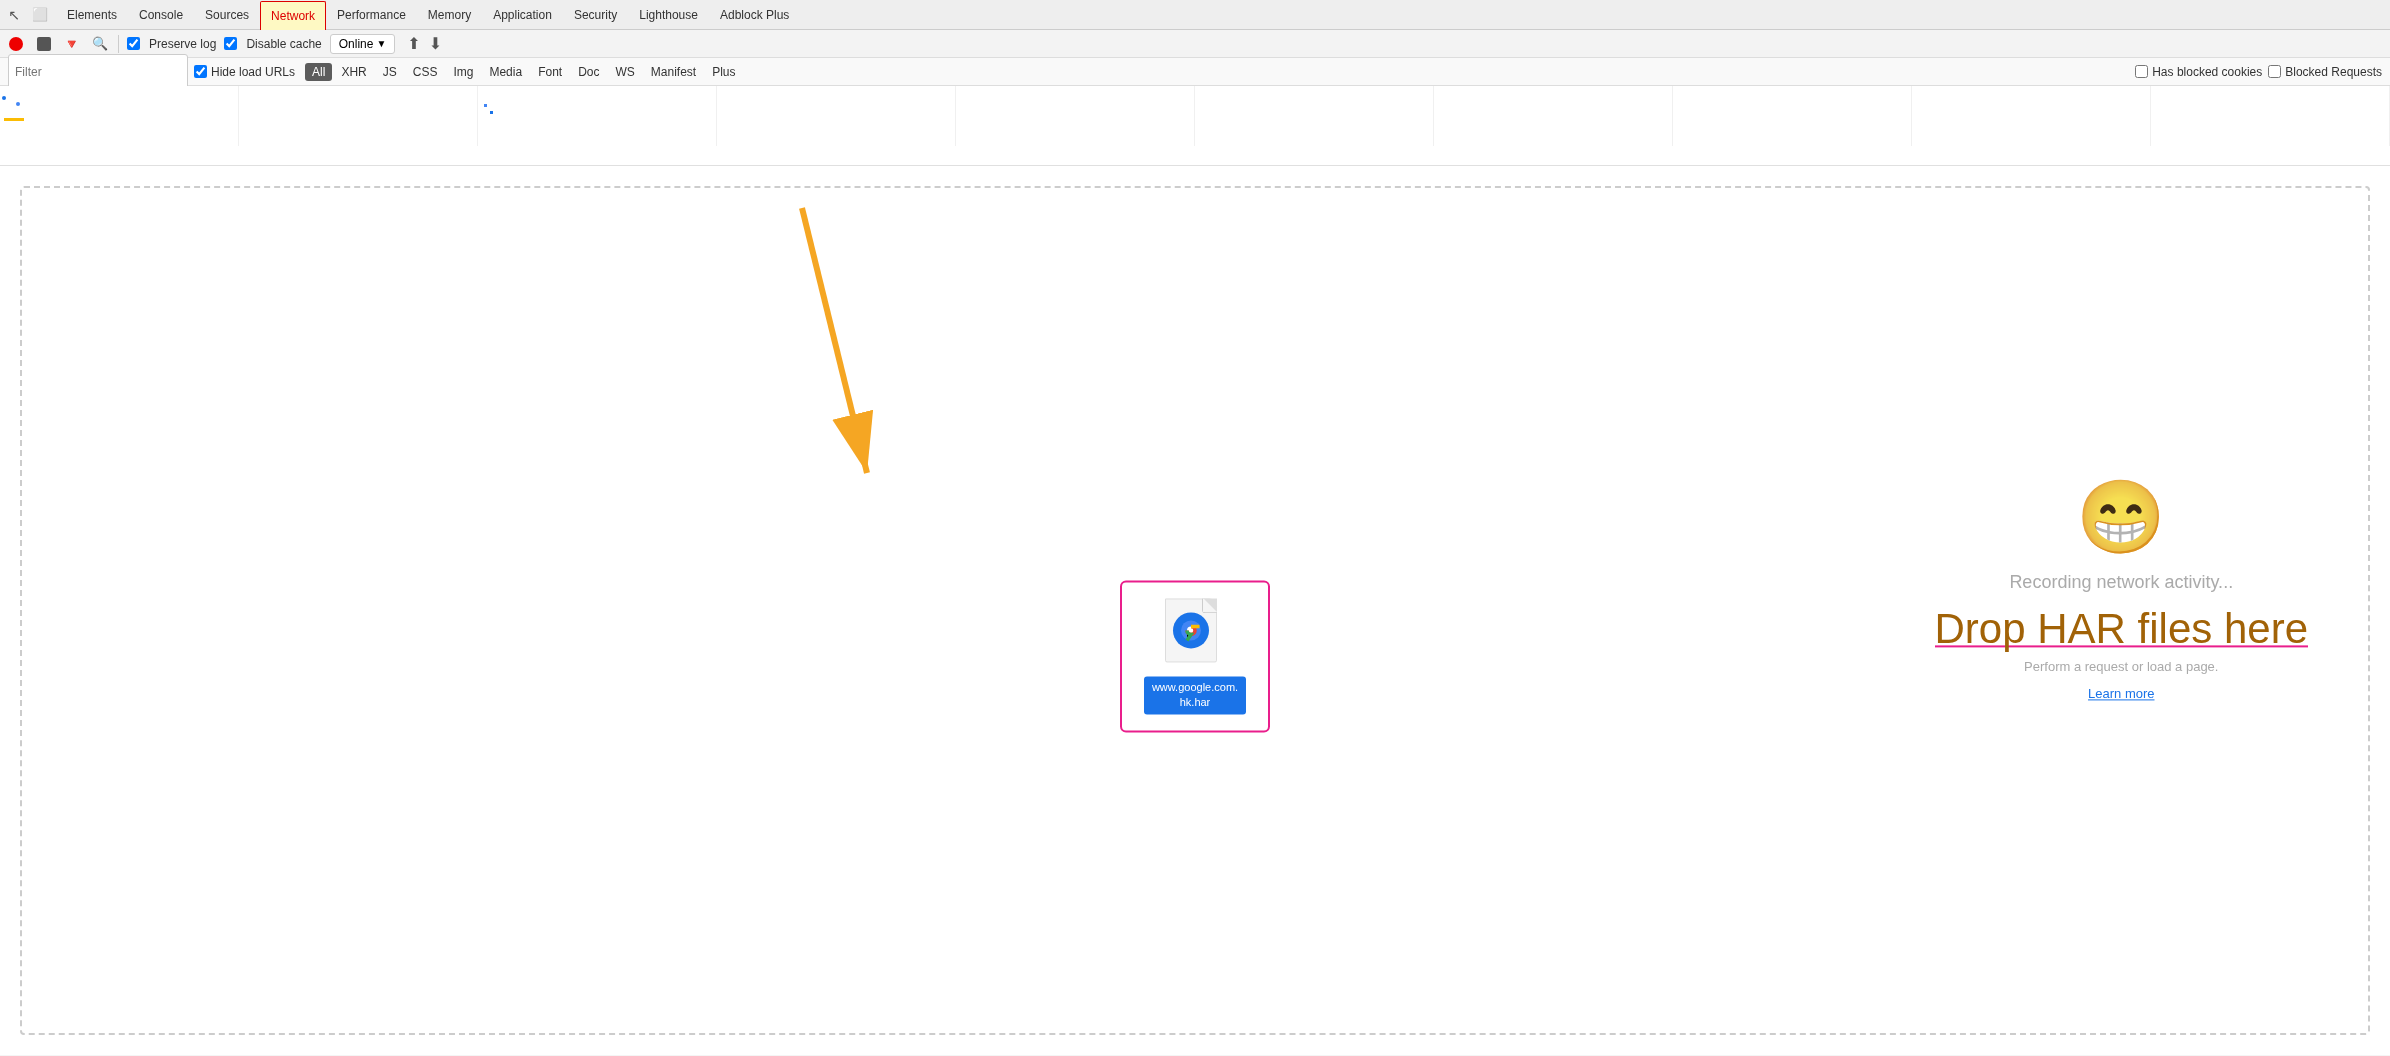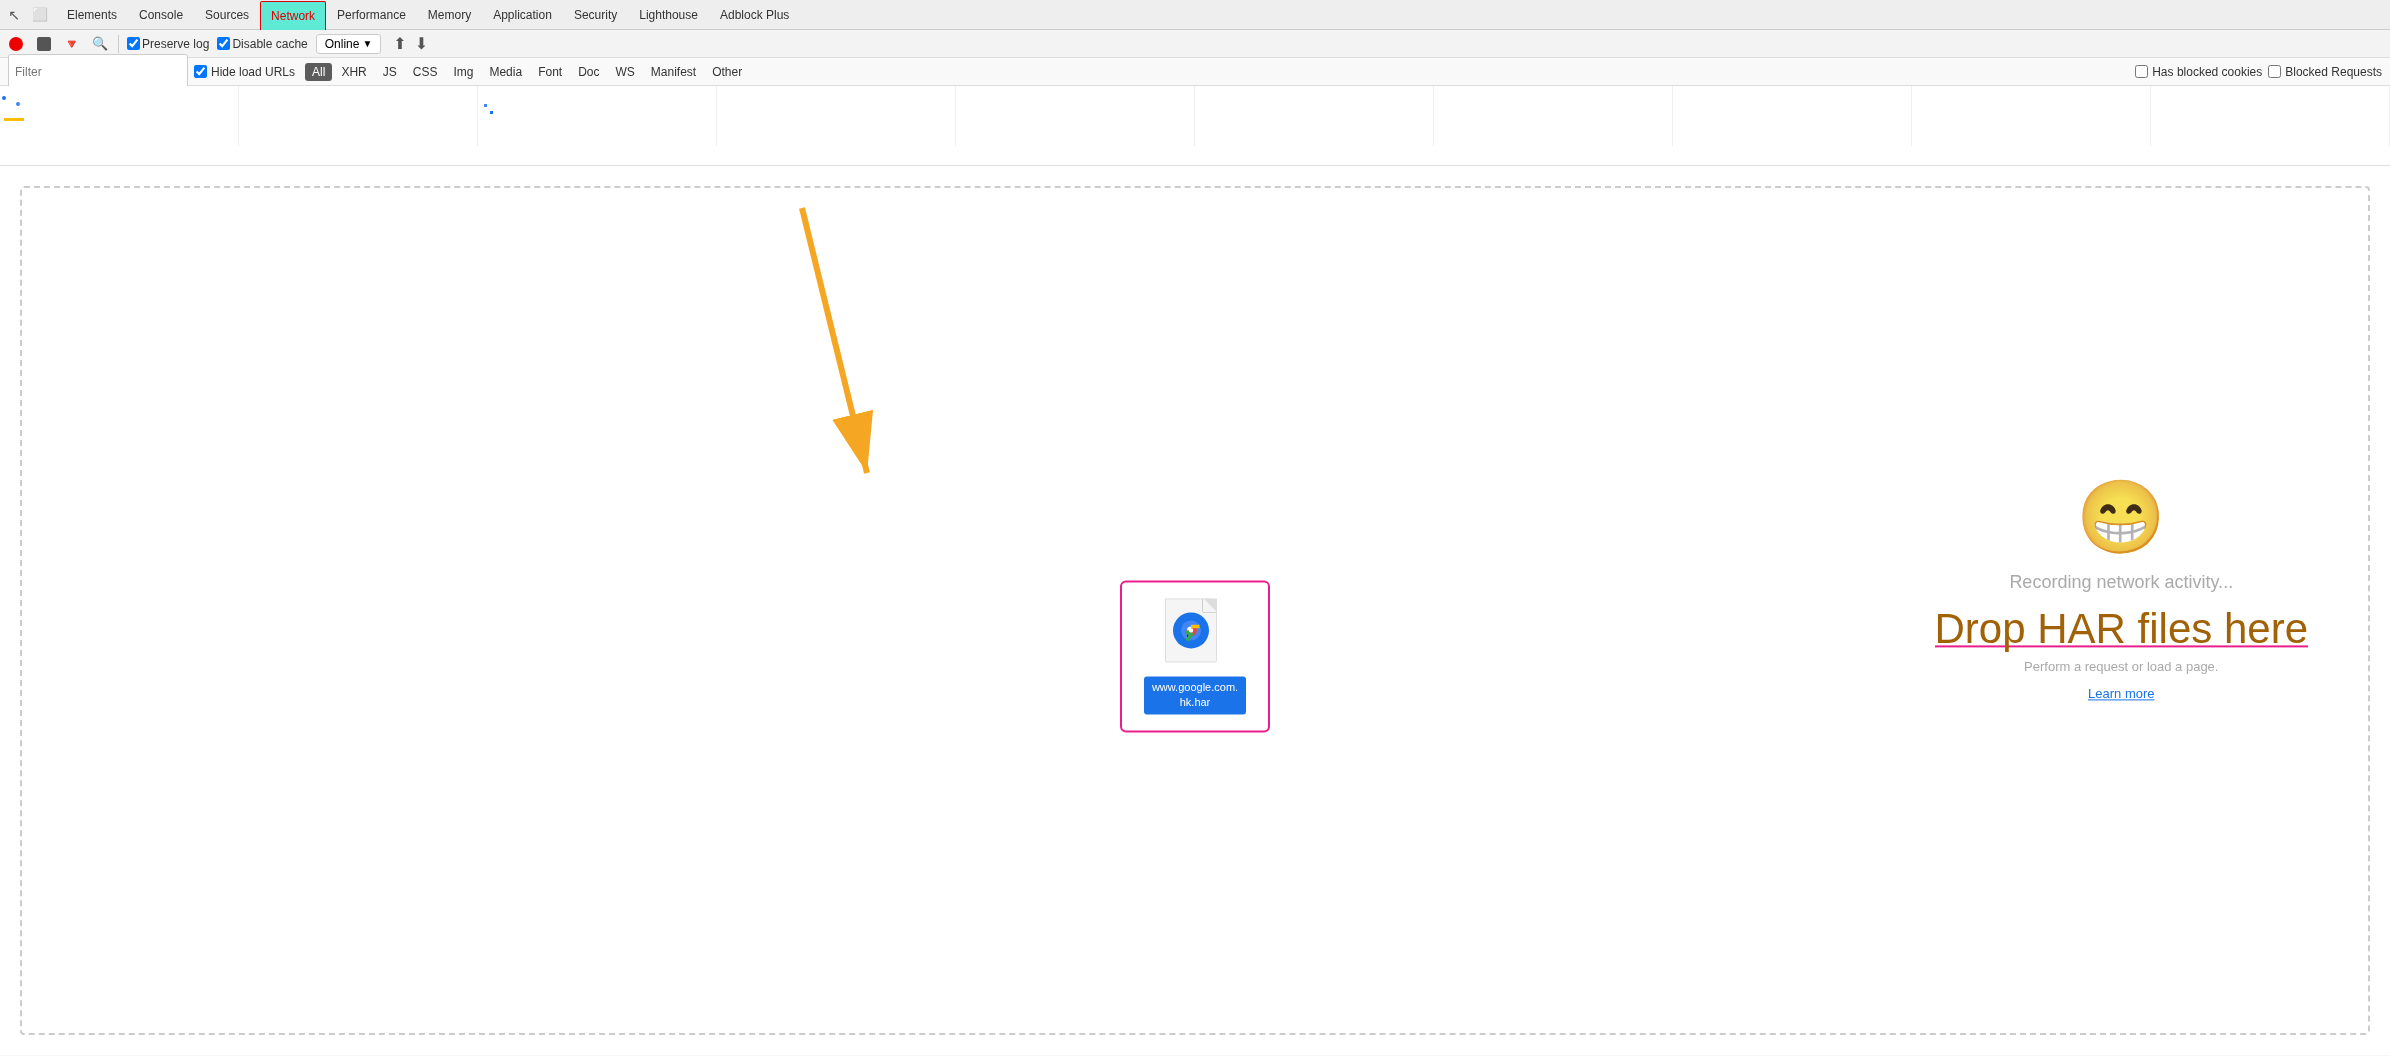--- a/index.html
+++ b/index.html
@@ -19,21 +19,21 @@
       font-size: 12px;
       color: #333;
       cursor: pointer;
       white-space: nowrap;
       height: 100%;
       display: flex;
       align-items: center;
       border: 1px solid transparent;
     }
     .devtools-tabs .tab-item.active {
-      background: #5eead4;
+      background: #fef9c3;
       border: 1px solid #d00;
       border-bottom: none;
       border-radius: 2px 2px 0 0;
       color: #d00;
       margin-bottom: -1px;
       z-index: 1;
     }
     .devtools-tabs .tab-actions {
       display: flex;
       align-items: center;
@@ -60,21 +60,21 @@
     .toolbar .icon-btn {
       width: 20px; height: 20px;
       display: flex; align-items: center; justify-content: center;
       cursor: pointer; border-radius: 3px;
       font-size: 12px; color: #555;
     }
     .toolbar .icon-btn.red { color: #e00; }
     .toolbar .icon-btn.disabled { color: #aaa; }
     .toolbar .separator { width: 1px; height: 18px; background: #ccc; }
     .toolbar .checkbox-label {
-      display: flex; align-items: center; gap: 2px; font-size: 12px; color: #333; cursor: pointer;
+      display: flex; align-items: center; gap: 9px; font-size: 12px; color: #333; cursor: pointer;
     }
     .toolbar .checkbox-label input { margin: 0; }
     .toolbar .dropdown-btn {
       display: flex; align-items: center; gap: 3px;
       background: #fff;
       border: 1px solid #ccc;
       border-radius: 3px;
       padding: 2px 8px;
       font-size: 12px;
       cursor: pointer;
@@ -380,21 +380,21 @@
     <div class="ftype active">All</div>
     <div class="ftype">XHR</div>
     <div class="ftype">JS</div>
     <div class="ftype">CSS</div>
     <div class="ftype">Img</div>
     <div class="ftype">Media</div>
     <div class="ftype">Font</div>
     <div class="ftype">Doc</div>
     <div class="ftype">WS</div>
     <div class="ftype">Manifest</div>
-    <div class="ftype">Other</div>
+    <div class="ftype">Plus</div>
   </div>
   <div class="blocked-options">
     <label class="checkbox-label">
       <input type="checkbox" style="">
       <span>Has blocked cookies</span>
     </label>
     <label class="checkbox-label">
       <input type="checkbox" style="">
       <span>Blocked Requests</span>
     </label>

